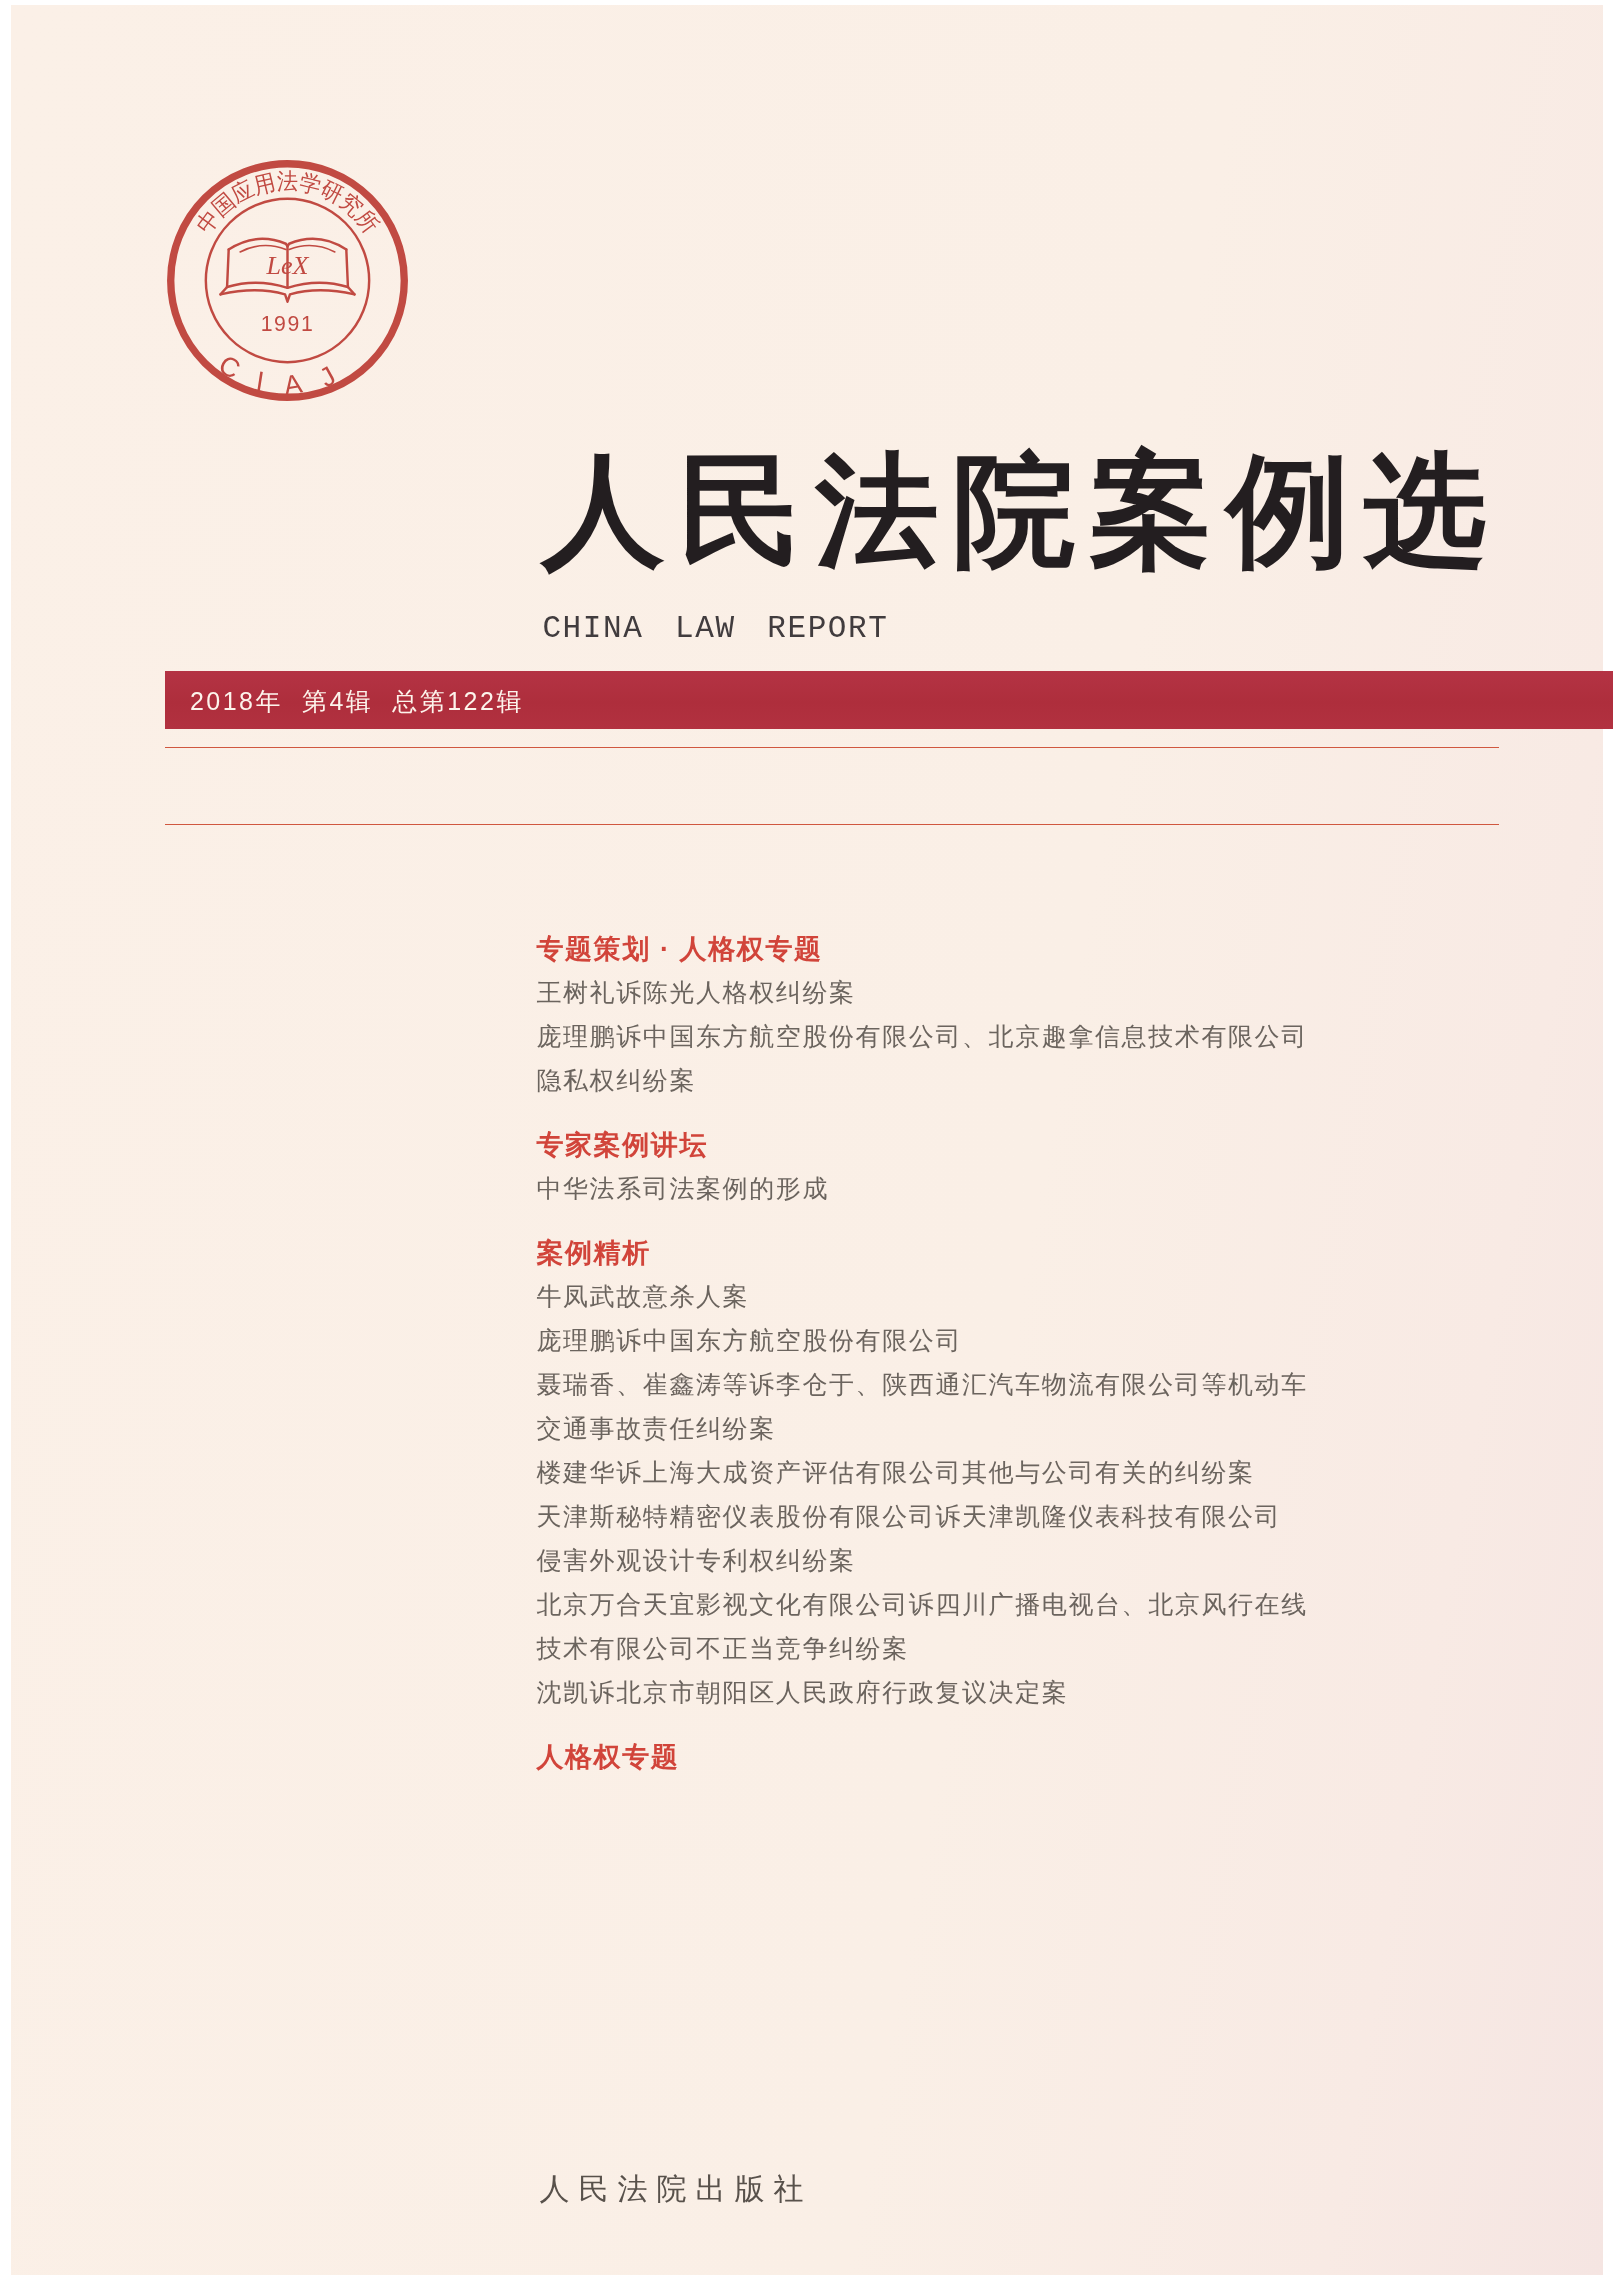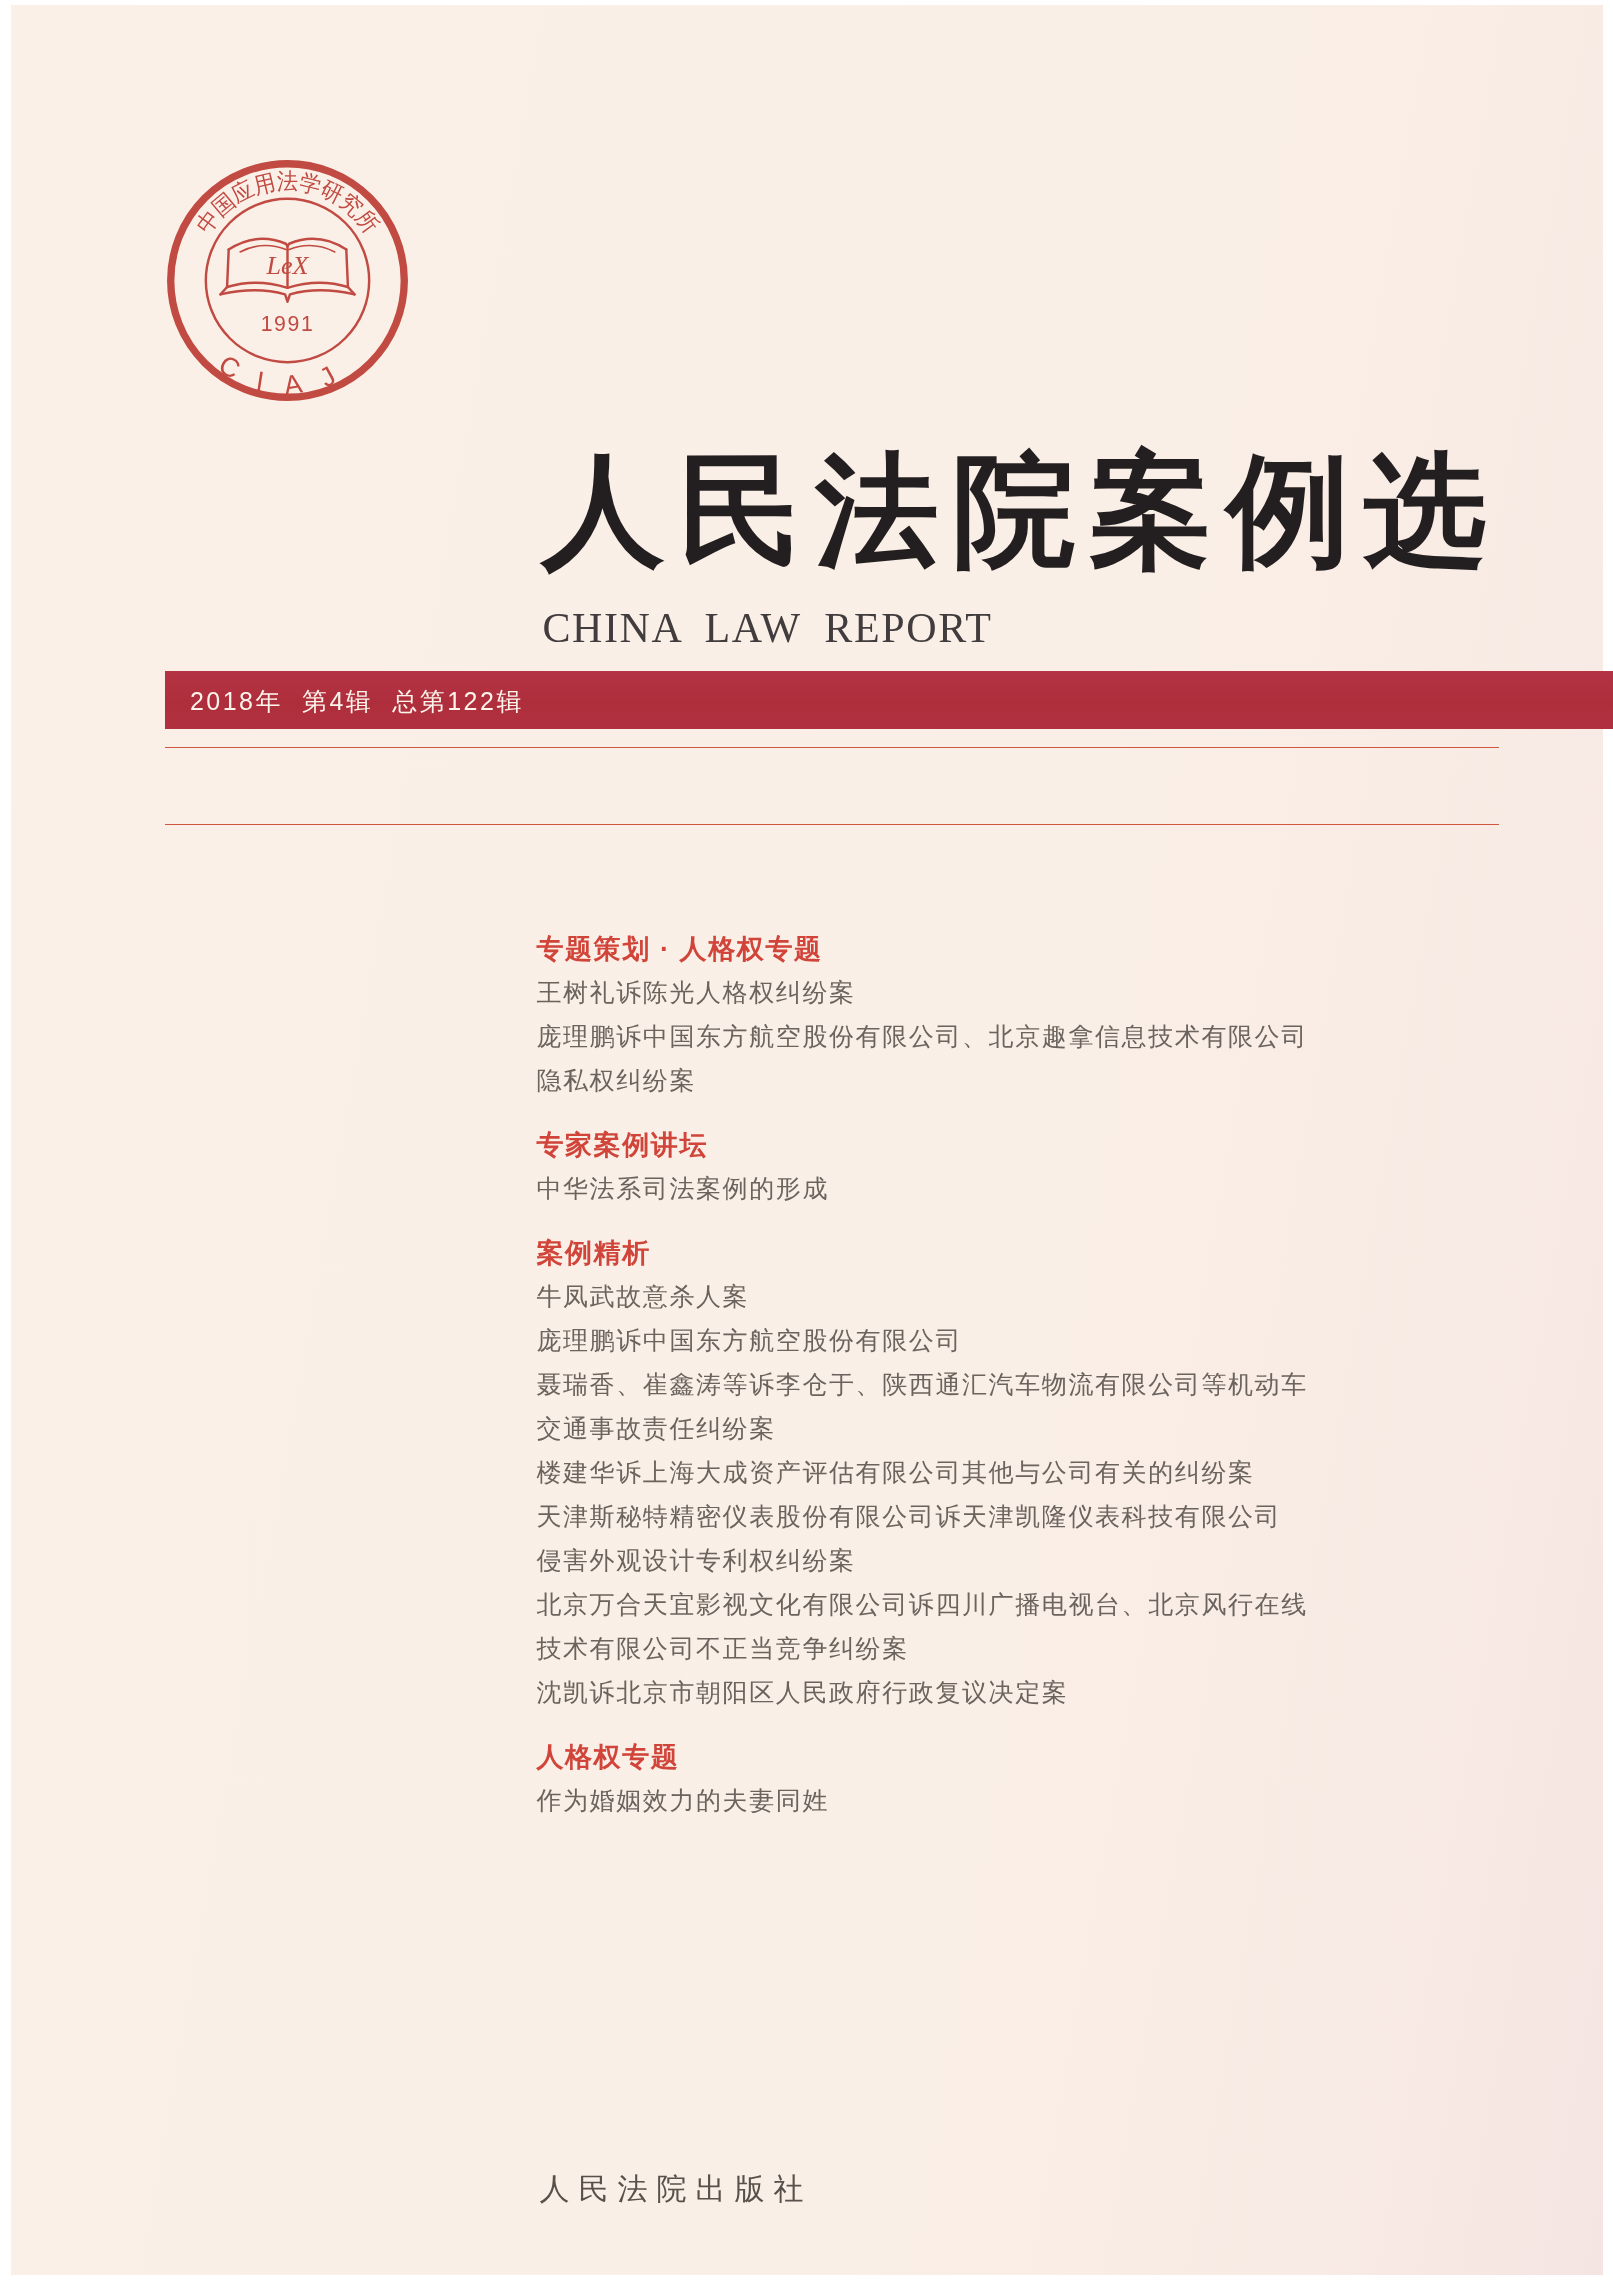--- a/index.html
+++ b/index.html
@@ -23,22 +23,22 @@
   .title{
     position:absolute;left:530px;top:454px;
     font-size:123px;line-height:123px;font-weight:900;
     letter-spacing:14px;white-space:nowrap;
     color:#231e20;
     font-family:Liberation Mono, monospace;
     transform:scaleY(1.0);
   }
   .subtitle{
     position:absolute;left:531px;top:608px;
-    font-family:Liberation Serif, serif;
-    font-size:42px;line-height:31px;
+    font-family:Liberation Mono, monospace;
+    font-size:31px;line-height:31px;
     letter-spacing:1.6px;word-spacing:11.4px;
     color:#413c3e;white-space:nowrap;
   }
   
   .banner{
     position:absolute;left:154px;top:666px;width:1510px;height:58px;
     background:linear-gradient(180deg,#b43344 0%,#ae2e3c 55%,#b23140 100%);
   }
   .banner-text{
     position:absolute;left:24.5px;top:0;height:58px;line-height:60px;
@@ -136,20 +136,19 @@
       <div class="toc-line toc-item">庞理鹏诉中国东方航空股份有限公司</div>
       <div class="toc-line toc-item">聂瑞香、崔鑫涛等诉李仓于、陕西通汇汽车物流有限公司等机动车</div>
       <div class="toc-line toc-item">交通事故责任纠纷案</div>
       <div class="toc-line toc-item">楼建华诉上海大成资产评估有限公司其他与公司有关的纠纷案</div>
       <div class="toc-line toc-item">天津斯秘特精密仪表股份有限公司诉天津凯隆仪表科技有限公司</div>
       <div class="toc-line toc-item">侵害外观设计专利权纠纷案</div>
       <div class="toc-line toc-item">北京万合天宜影视文化有限公司诉四川广播电视台、北京风行在线</div>
       <div class="toc-line toc-item">技术有限公司不正当竞争纠纷案</div>
       <div class="toc-line toc-item">沈凯诉北京市朝阳区人民政府行政复议决定案</div>
       <div class="toc-line toc-section">人格权专题</div>
-      <div class="toc-line toc-item">作为婚姻效力的夫妻同姓</div>
     </div>
 
     <div class="publisher">人民法院出版社</div>
 
   </div>
 </div>
 
 
 </body></html>

